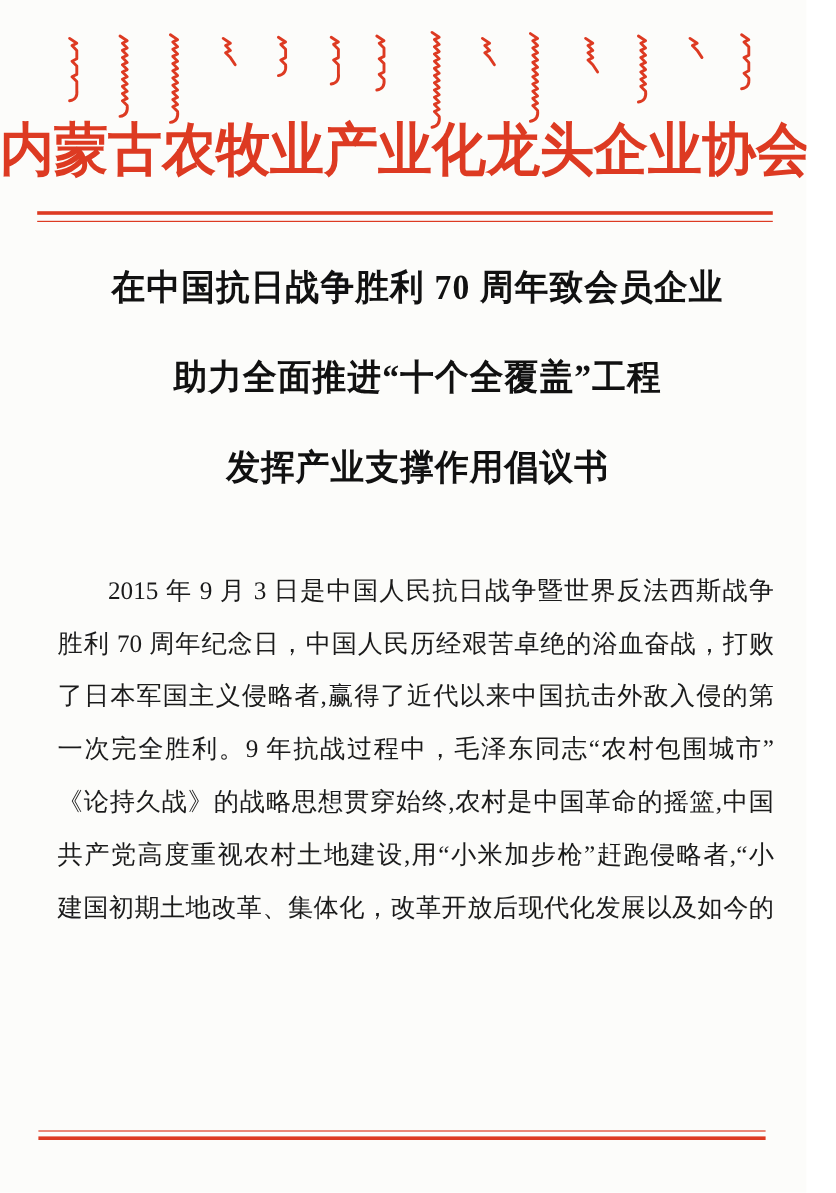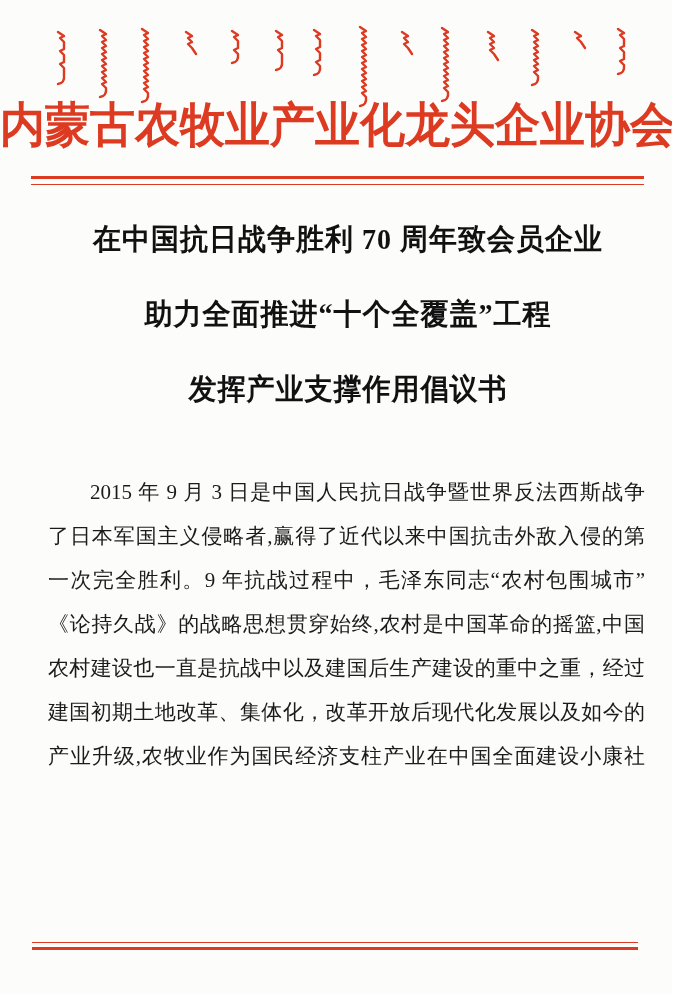--- a/index.html
+++ b/index.html
@@ -132,23 +132,23 @@
   <div class="rule rule-top"></div>
 
   <div class="doc-title">
     <div class="title-line">在中国抗日战争胜利 70 周年致会员企业</div>
     <div class="title-line">助力全面推进“十个全覆盖”工程</div>
     <div class="title-line">发挥产业支撑作用倡议书</div>
   </div>
 
   <div class="body-text">
     <div class="bline indent">2015 年 9 月 3 日是中国人民抗日战争暨世界反法西斯战争</div>
+    <div class="bline">胜利 70 周年纪念日，中国人民历经艰苦卓绝的浴血奋战，打败</div>
     <div class="bline">了日本军国主义侵略者,赢得了近代以来中国抗击外敌入侵的第</div>
     <div class="bline">一次完全胜利。9 年抗战过程中，毛泽东同志“农村包围城市”</div>
     <div class="bline">《论持久战》的战略思想贯穿始终,农村是中国革命的摇篮,中国</div>
-    <div class="bline">农村建设也一直是抗战中以及建国后生产建设的重中之重，经过</div>
+    <div class="bline">共产党高度重视农村土地建设,用“小米加步枪”赶跑侵略者,“小</div>
     <div class="bline">建国初期土地改革、集体化，改革开放后现代化发展以及如今的</div>
-    <div class="bline">产业升级,农牧业作为国民经济支柱产业在中国全面建设小康社</div>
   </div>
 
   <div class="rule rule-bottom"></div>
 
 </div>
 
 </body></html>

